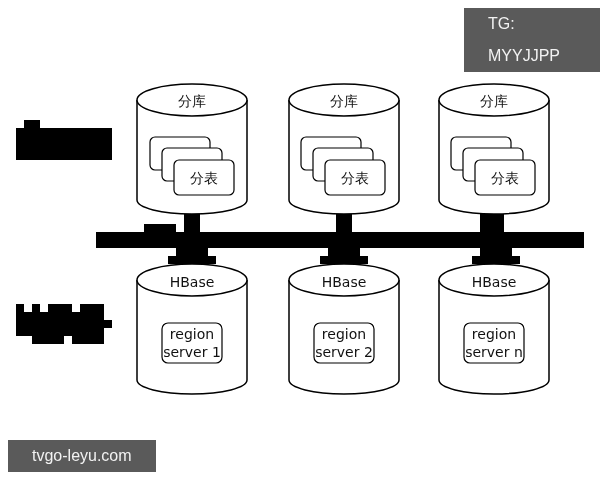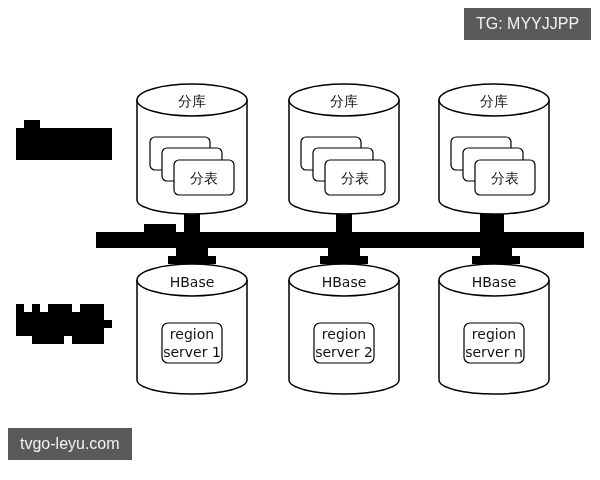--- a/index.html
+++ b/index.html
@@ -1,26 +1,26 @@
 <!DOCTYPE html>
 <html><head>
 <meta charset="utf-8">
 <style>
   html, body { margin: 0; padding: 0; }
   body { width: 600px; height: 480px; background: #ffffff; position: relative; overflow: hidden; font-family: "DejaVu Sans", "Liberation Sans", sans-serif; }
   svg.diagram { position: absolute; left: 0; top: 0; }
-  .watermark { position: absolute; background: #5a5a5a; color: #f2f2f2; font-family: "Liberation Sans", "DejaVu Sans", sans-serif; font-size: 16px; line-height: 32px; padding: 0 12px; }
+  .watermark { position: absolute; background: #5a5a5a; color: #f2f2f2; font-family: "Liberation Sans", "DejaVu Sans", sans-serif; font-size: 16px; line-height: 32px; padding: 0 24px; }
   .label-text { font-family: "DejaVu Sans", "Liberation Sans", sans-serif; font-size: 14px; fill: #111; }
   .label-text-sm { font-family: "DejaVu Sans", "Liberation Sans", sans-serif; font-size: 14px; fill: #111; }
 </style>
 </head>
 <body>
 
 <div class="watermark" style="left:464px; top:8px;">TG: MYYJJPP</div>
-<div class="watermark" style="left:8px; top:428px;">tvgo-leyu.com</div>
+<div class="watermark" style="left:8px; top:440px;">tvgo-leyu.com</div>
 
 <svg class="diagram" width="600" height="480" viewBox="0 0 600 480">
 
   <g>
     <rect x="16" y="128" width="96" height="32" fill="#000"></rect>
     <rect x="24" y="120" width="16" height="8" fill="#000"></rect>
   </g>
   <g>
     <rect x="16" y="304" width="8" height="8" fill="#000"></rect>
     <rect x="32" y="304" width="8" height="8" fill="#000"></rect>

